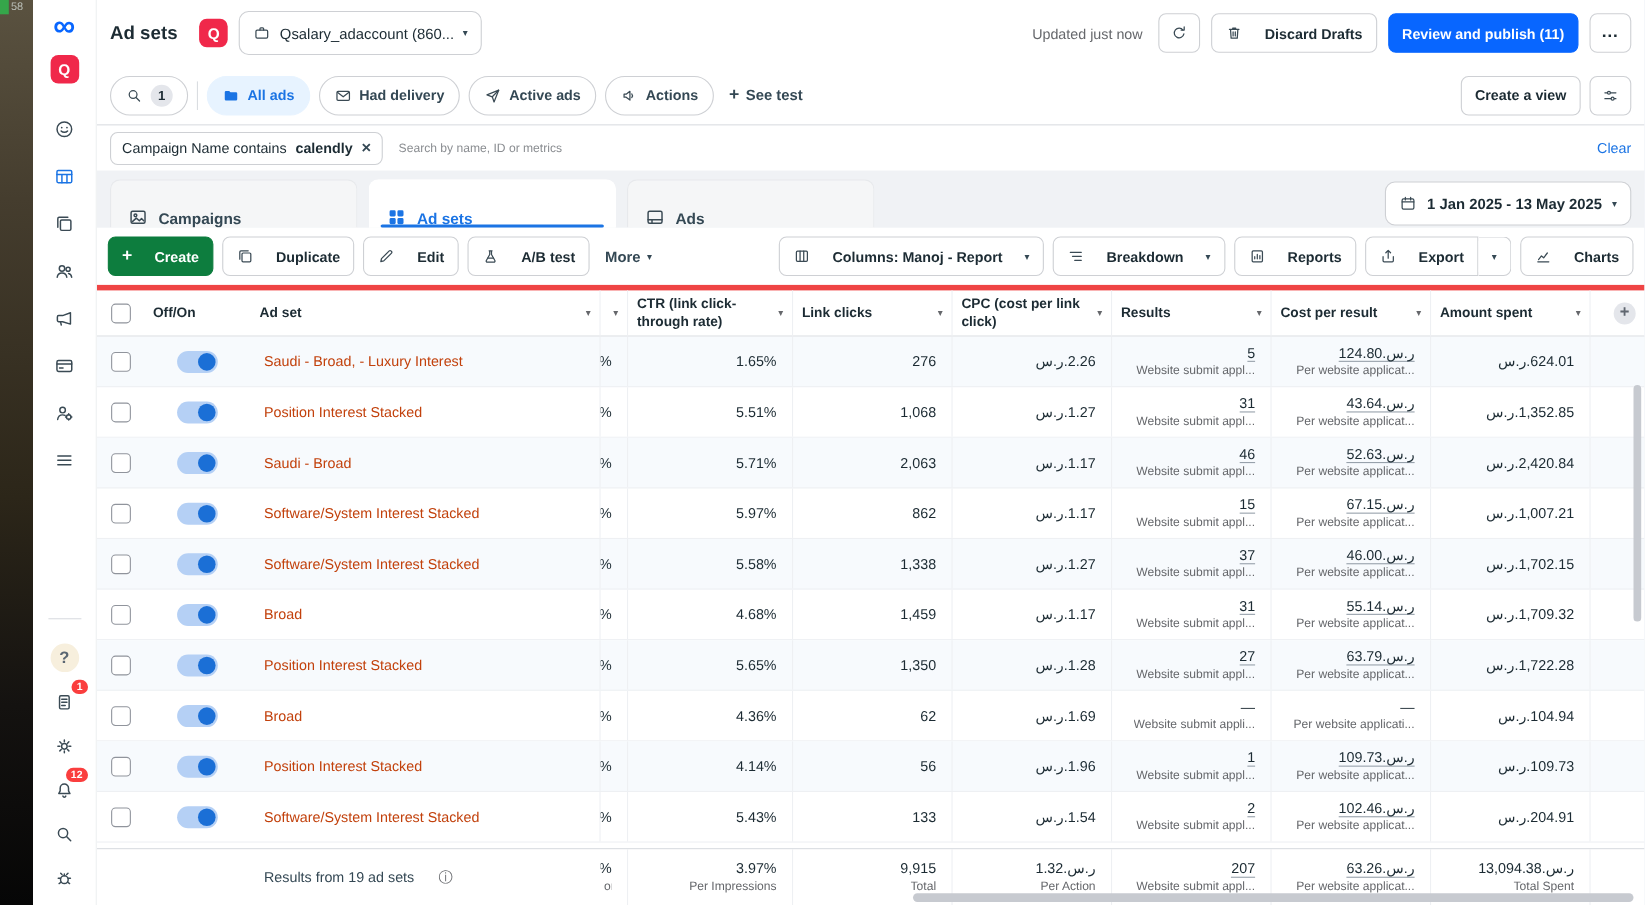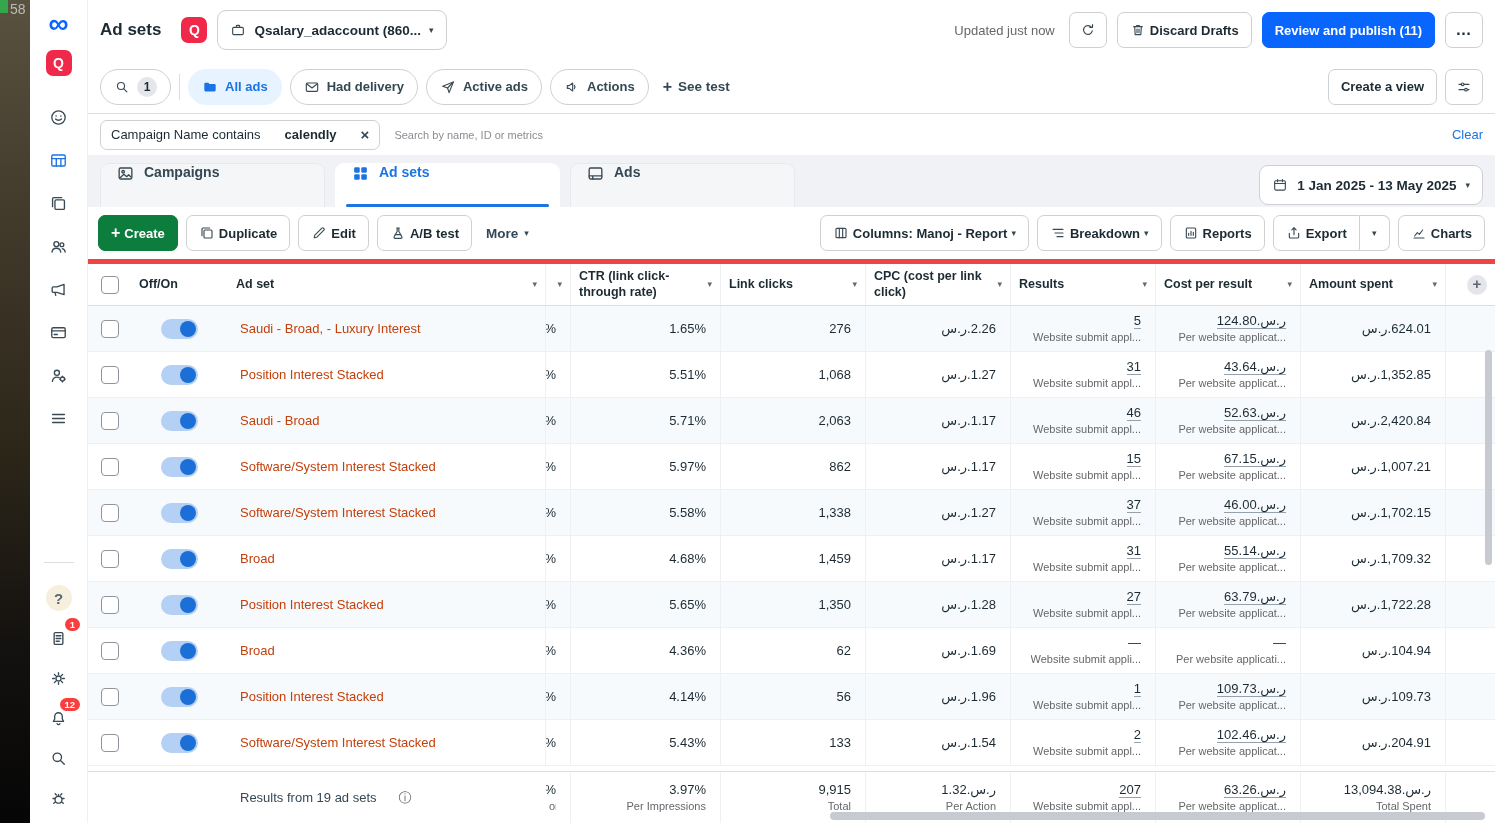--- a/index.html
+++ b/index.html
@@ -6,66 +6,66 @@
   html,body{width:1495px;height:823px;overflow:hidden;font-family:"Liberation Sans","DejaVu Sans",sans-serif;font-size:13px;color:#1c2b33;background:#f0f2f5}
   body{position:relative}
   svg{display:block}
   .ic{width:19px;height:19px;stroke:#3a4a54;fill:none;stroke-width:1.7;stroke-linecap:round;stroke-linejoin:round}
   .ic.small{width:16px;height:16px}
   .ic.blue{stroke:#1b74e4}
 
   
   .desktop-strip{position:absolute;left:0;top:0;width:30px;height:823px;background:linear-gradient(180deg,#5a5240 0%,#453d2e 22%,#2c2619 55%,#141210 78%,#060606 100%);z-index:5}
   .corner-green{position:absolute;left:0;top:0;width:8px;height:13px;background:#35a64a}
-  .corner-label{position:absolute;left:10px;top:1px;color:#b9bdb6;font-size:14px}
+  .corner-label{position:absolute;left:10px;top:1px;color:#b9bdb6;font-size:10px}
 
   
   .sidebar{position:absolute;left:30px;top:0;width:58px;height:823px;background:#fff;border-right:1px solid #eef0f2;display:flex;flex-direction:column;align-items:center;padding:10px 0 12px;z-index:4}
   .side-logo{font-size:28px;line-height:1;color:#0866ff;font-weight:bold;margin-bottom:12px}
   .side-avatar{width:26px;height:26px;border-radius:7px;background:#f0284a;color:#fff;font-weight:bold;font-size:14px;display:flex;align-items:center;justify-content:center;margin-bottom:28px}
   .side-icons{display:flex;flex-direction:column;gap:17px;align-items:center}
   .sicon{width:26px;height:26px;display:flex;align-items:center;justify-content:center;position:relative}
   .side-bottom{margin-top:auto;display:flex;flex-direction:column;gap:14px;align-items:center}
   .side-divider{width:30px;height:1px;background:#dadde1;margin-bottom:8px}
   .help-circle{width:26px;height:26px;border-radius:50%;background:#f7efdd;color:#5a6672;font-weight:bold;font-size:15px;display:flex;align-items:center;justify-content:center}
   .nbadge{position:absolute;top:-7px;right:-8px;background:#fa3e3e;color:#fff;border-radius:9px;font-size:9.5px;font-weight:bold;padding:1.5px 4.5px;line-height:1.1;z-index:2}
 
   
   .main{position:absolute;left:88px;top:0;right:0;bottom:0;background:#f0f2f5;display:flex;flex-direction:column}
   .header-block{background:#fff}
   .top-bar{height:60px;display:flex;align-items:center;padding:0 12px;gap:10px}
   .page-title{font-size:17px;font-weight:bold;margin-right:10px;white-space:nowrap}
   .acct-badge{width:26px;height:26px;border-radius:7px;background:#f0284a;color:#fff;font-weight:bold;font-size:14px;display:flex;align-items:center;justify-content:center;flex:none}
-  .acct-pill{height:40px;border:1px solid #ced0d4;border-radius:9px;background:#fff;display:flex;align-items:center;gap:8px;padding:0 12px;font-weight:bold;font-size:13.5px;white-space:nowrap}
+  .acct-pill{height:40px;border:1px solid #ced0d4;border-radius:9px;background:#fff;display:flex;align-items:center;gap:8px;padding:0 12px;font-weight:normal;font-size:13.5px;white-space:nowrap}
   .caret{font-size:9px;color:#344854;line-height:1}
   .spacer{flex:1}
   .updated{color:#65676b;font-size:13px;white-space:nowrap;margin-right:4px}
-  .btn{height:36px;border:1px solid #ced0d4;border-radius:7px;background:#fff;display:inline-flex;align-items:center;gap:4px;padding:0 12px;font-weight:bold;font-size:13px;color:#1c2b33;white-space:nowrap;cursor:pointer}
+  .btn{height:36px;border:1px solid #ced0d4;border-radius:7px;background:#fff;display:inline-flex;align-items:center;gap:20px;padding:0 12px;font-weight:bold;font-size:13px;color:#1c2b33;white-space:nowrap;cursor:pointer}
   .btn.icon-only{width:38px;justify-content:center;padding:0}
   .btn.primary{background:#0866ff;border-color:#0866ff;color:#fff}
   .btn.green{background:#0d7d3e;border-color:#0d7d3e;color:#fff}
   .plus-glyph{font-size:16px;font-weight:bold;line-height:1}
   .ellipsis-glyph{font-size:16px;font-weight:bold;letter-spacing:1px}
 
   .filter-row{height:53px;display:flex;align-items:center;gap:8px;padding:0 12px}
   .pill{height:36px;border:1px solid #ced0d4;border-radius:18px;background:#fff;display:inline-flex;align-items:center;gap:7px;padding:0 13px;font-weight:bold;font-size:13px;color:#344854;white-space:nowrap;cursor:pointer}
   .pill.blue{background:#e7f3ff;border-color:#e7f3ff;color:#1b74e4}
   .count-badge{min-width:20px;height:20px;border-radius:10px;background:#e4e6eb;display:flex;align-items:center;justify-content:center;font-size:12px;font-weight:bold;color:#1c2b33;padding:0 5px}
   .vdiv{width:1px;height:26px;background:#dadde1}
   .textbtn{display:inline-flex;gap:6px;align-items:center;font-weight:bold;color:#344854;font-size:13.5px;padding:0 6px;cursor:pointer;white-space:nowrap}
 
   .chip-row{height:42px;border-top:1px solid #dadde1;display:flex;align-items:center;gap:14px;padding:0 12px}
-  .chip{height:30px;border:1px solid #ced0d4;border-radius:7px;display:flex;align-items:center;gap:24px;padding:0 10px;font-size:13px;white-space:nowrap}
+  .chip{height:30px;border:1px solid #ced0d4;border-radius:7px;display:flex;align-items:center;gap:8px;padding:0 10px;font-size:13px;white-space:nowrap}
   .chip .x{color:#344854;font-size:15px;font-weight:bold;cursor:pointer}
   .search-input{flex:1;border:none;outline:none;font-size:11px;color:#1c2b33;background:transparent;font-family:inherit}
   .search-input::placeholder{color:#8a8d91}
   .clear-link{color:#1b74e4;font-size:13px;cursor:pointer;white-space:nowrap}
 
   .tabs-row{height:52px;display:flex;align-items:stretch;padding:8px 12px 0;gap:10px}
-  .tab{height:44px;width:225px;background:#f5f6f7;border:1px solid #e7e9ec;border-bottom:none;border-radius:9px 9px 0 0;display:flex;align-items:flex-start;gap:9px;padding:0 15px;font-weight:bold;font-size:14px;color:#344854;position:relative;cursor:pointer}
+  .tab{height:44px;width:225px;background:#f5f6f7;border:1px solid #e7e9ec;border-bottom:none;border-radius:9px 9px 0 0;display:flex;align-items:flex-end;gap:9px;padding:0 15px;font-weight:bold;font-size:14px;color:#344854;position:relative;cursor:pointer}
   .tab.active{background:#fff;color:#1b74e4;border-color:#fff}
   .tab.active::after{content:"";position:absolute;left:10px;right:10px;bottom:0;height:3px;background:#1b74e4;border-radius:2px}
   .date-btn{margin-left:auto;align-self:center;height:40px;border:1px solid #ced0d4;border-radius:9px;background:#fff;display:flex;gap:9px;align-items:center;padding:0 12px;font-weight:bold;font-size:13.5px;white-space:nowrap;cursor:pointer}
 
   .content-card{background:#fff;flex:1;min-height:0;display:flex;flex-direction:column;position:relative}
   .action-bar{display:flex;align-items:center;gap:8px;padding:8px 10px;flex:none}
   .split{display:inline-flex}
   .split .btn:first-child{border-radius:7px 0 0 7px}
   .split .btn:last-child{border-radius:0 7px 7px 0;border-left:none;width:30px;justify-content:center;padding:0}
   .ml-auto{margin-left:auto}

